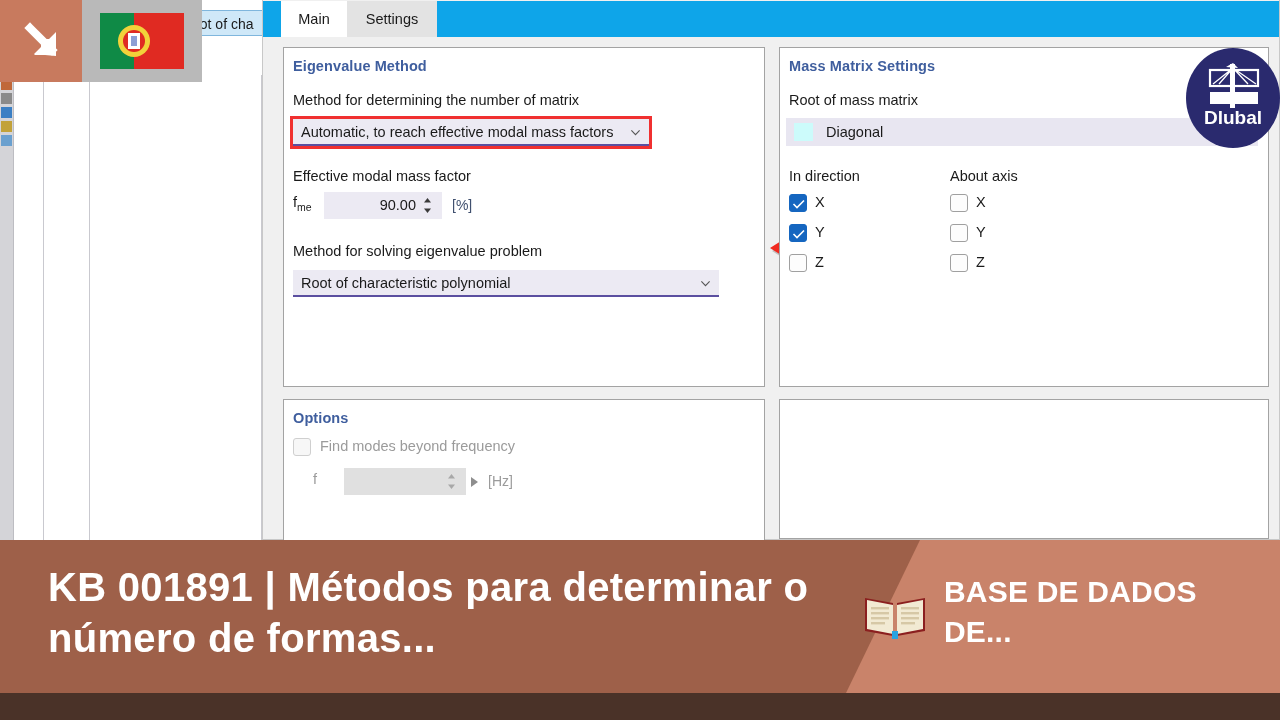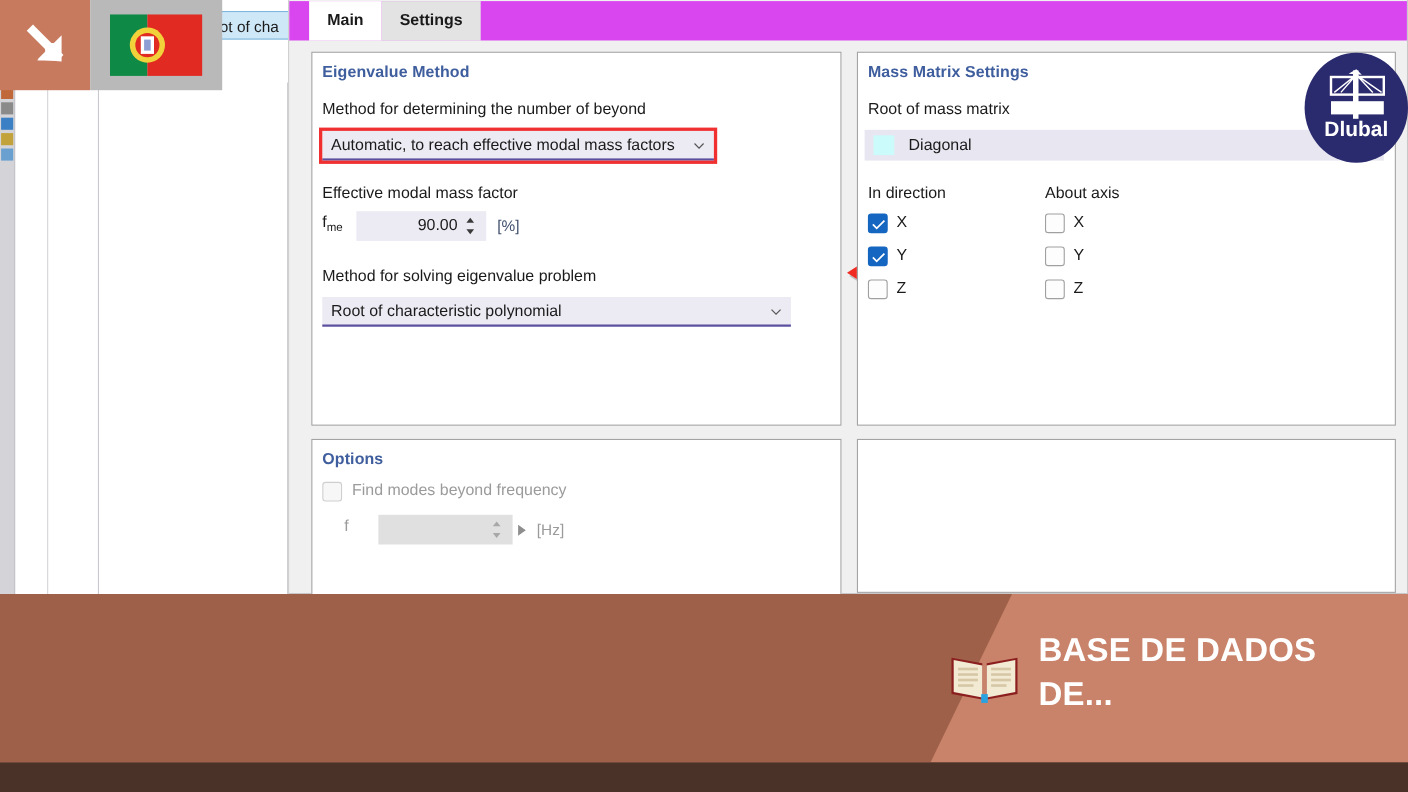--- a/index.html
+++ b/index.html
@@ -28,22 +28,21 @@
     background: #fdfdfd;
   }
 
   
   .dialog {
     position: absolute; left: 262px; top: -26px; width: 1018px; height: 566px;
     background: #f0f0f0; border: 1px solid #c8c8c8;
   }
   .tabstrip {
     position: absolute; left: 0; top: 26px; height: 36px; width: 100%;
-    background: #d946ef;
-    font-weight: bold;
+    background: #0ea5e9;
   }
   .tab {
     position: absolute; top: 0; height: 36px; line-height: 36px;
     font-size: 14.5px; color: #1a1a1a; text-align: center; cursor: default;
   }
   .tab.active { background: #ffffff; }
   .tab.inactive { background: #e3e3e3; }
   .tab-main { left: 18px; width: 66px; }
   .tab-settings { left: 84px; width: 90px; }
 
@@ -226,21 +225,21 @@
     <div class="tabstrip">
       <div class="tab active tab-main">Main</div>
       <div class="tab inactive tab-settings">Settings</div>
     </div>
 
     <div class="dialog-body">
 
       <div class="group grp-eigen">
         <div class="grp-title">Eigenvalue Method</div>
 
-        <div class="field-label" style="left:9px;top:44px;">Method for determining the number of beyond</div>
+        <div class="field-label" style="left:9px;top:44px;">Method for determining the number of matrix</div>
 
         <div class="combo highlighted" style="left:9px;top:71px;width:356px;">
           <div class="combo-text">Automatic, to reach effective modal mass factors</div>
           <svg class="chev" viewBox="0 0 12 12">
             <path d="M1.5 3.8 L6 8.3 L10.5 3.8" fill="none" stroke="#555" stroke-width="1.2"></path>
           </svg>
         </div>
 
         <div class="field-label" style="left:9px;top:120px;">Effective modal mass factor</div>
 
@@ -367,20 +366,21 @@
         <circle cx="18" cy="18" r="11" fill="#e02a22"></circle>
         <rect x="12" y="10" width="12" height="16" fill="#ffffff"></rect>
         <rect x="15" y="13" width="6" height="10" fill="#8d9ed4"></rect>
       </svg>
     </div>
   </div>
 
   <div class="banner">
     <div class="banner-left-shape"></div>
     <div class="banner-foot"></div>
+    <div class="banner-title">KB 001891 | Métodos para determinar o número de formas...</div>
     <div class="banner-right-title">BASE DE DADOS DE...</div>
   </div>
 
   <svg class="book-icon" viewBox="0 0 64 46">
     <path d="M2 4 L30 9 L30 42 L2 37 Z" fill="#8b1f1f"></path>
     <path d="M62 4 L34 9 L34 42 L62 37 Z" fill="#8b1f1f"></path>
     <path d="M4 6 L30 11 L30 40 L4 35 Z" fill="#f2ead3"></path>
     <path d="M60 6 L34 11 L34 40 L60 35 Z" fill="#f2ead3"></path>
     <g fill="#d6c8a6">
       <rect x="8" y="13" width="18" height="2.4"></rect>

